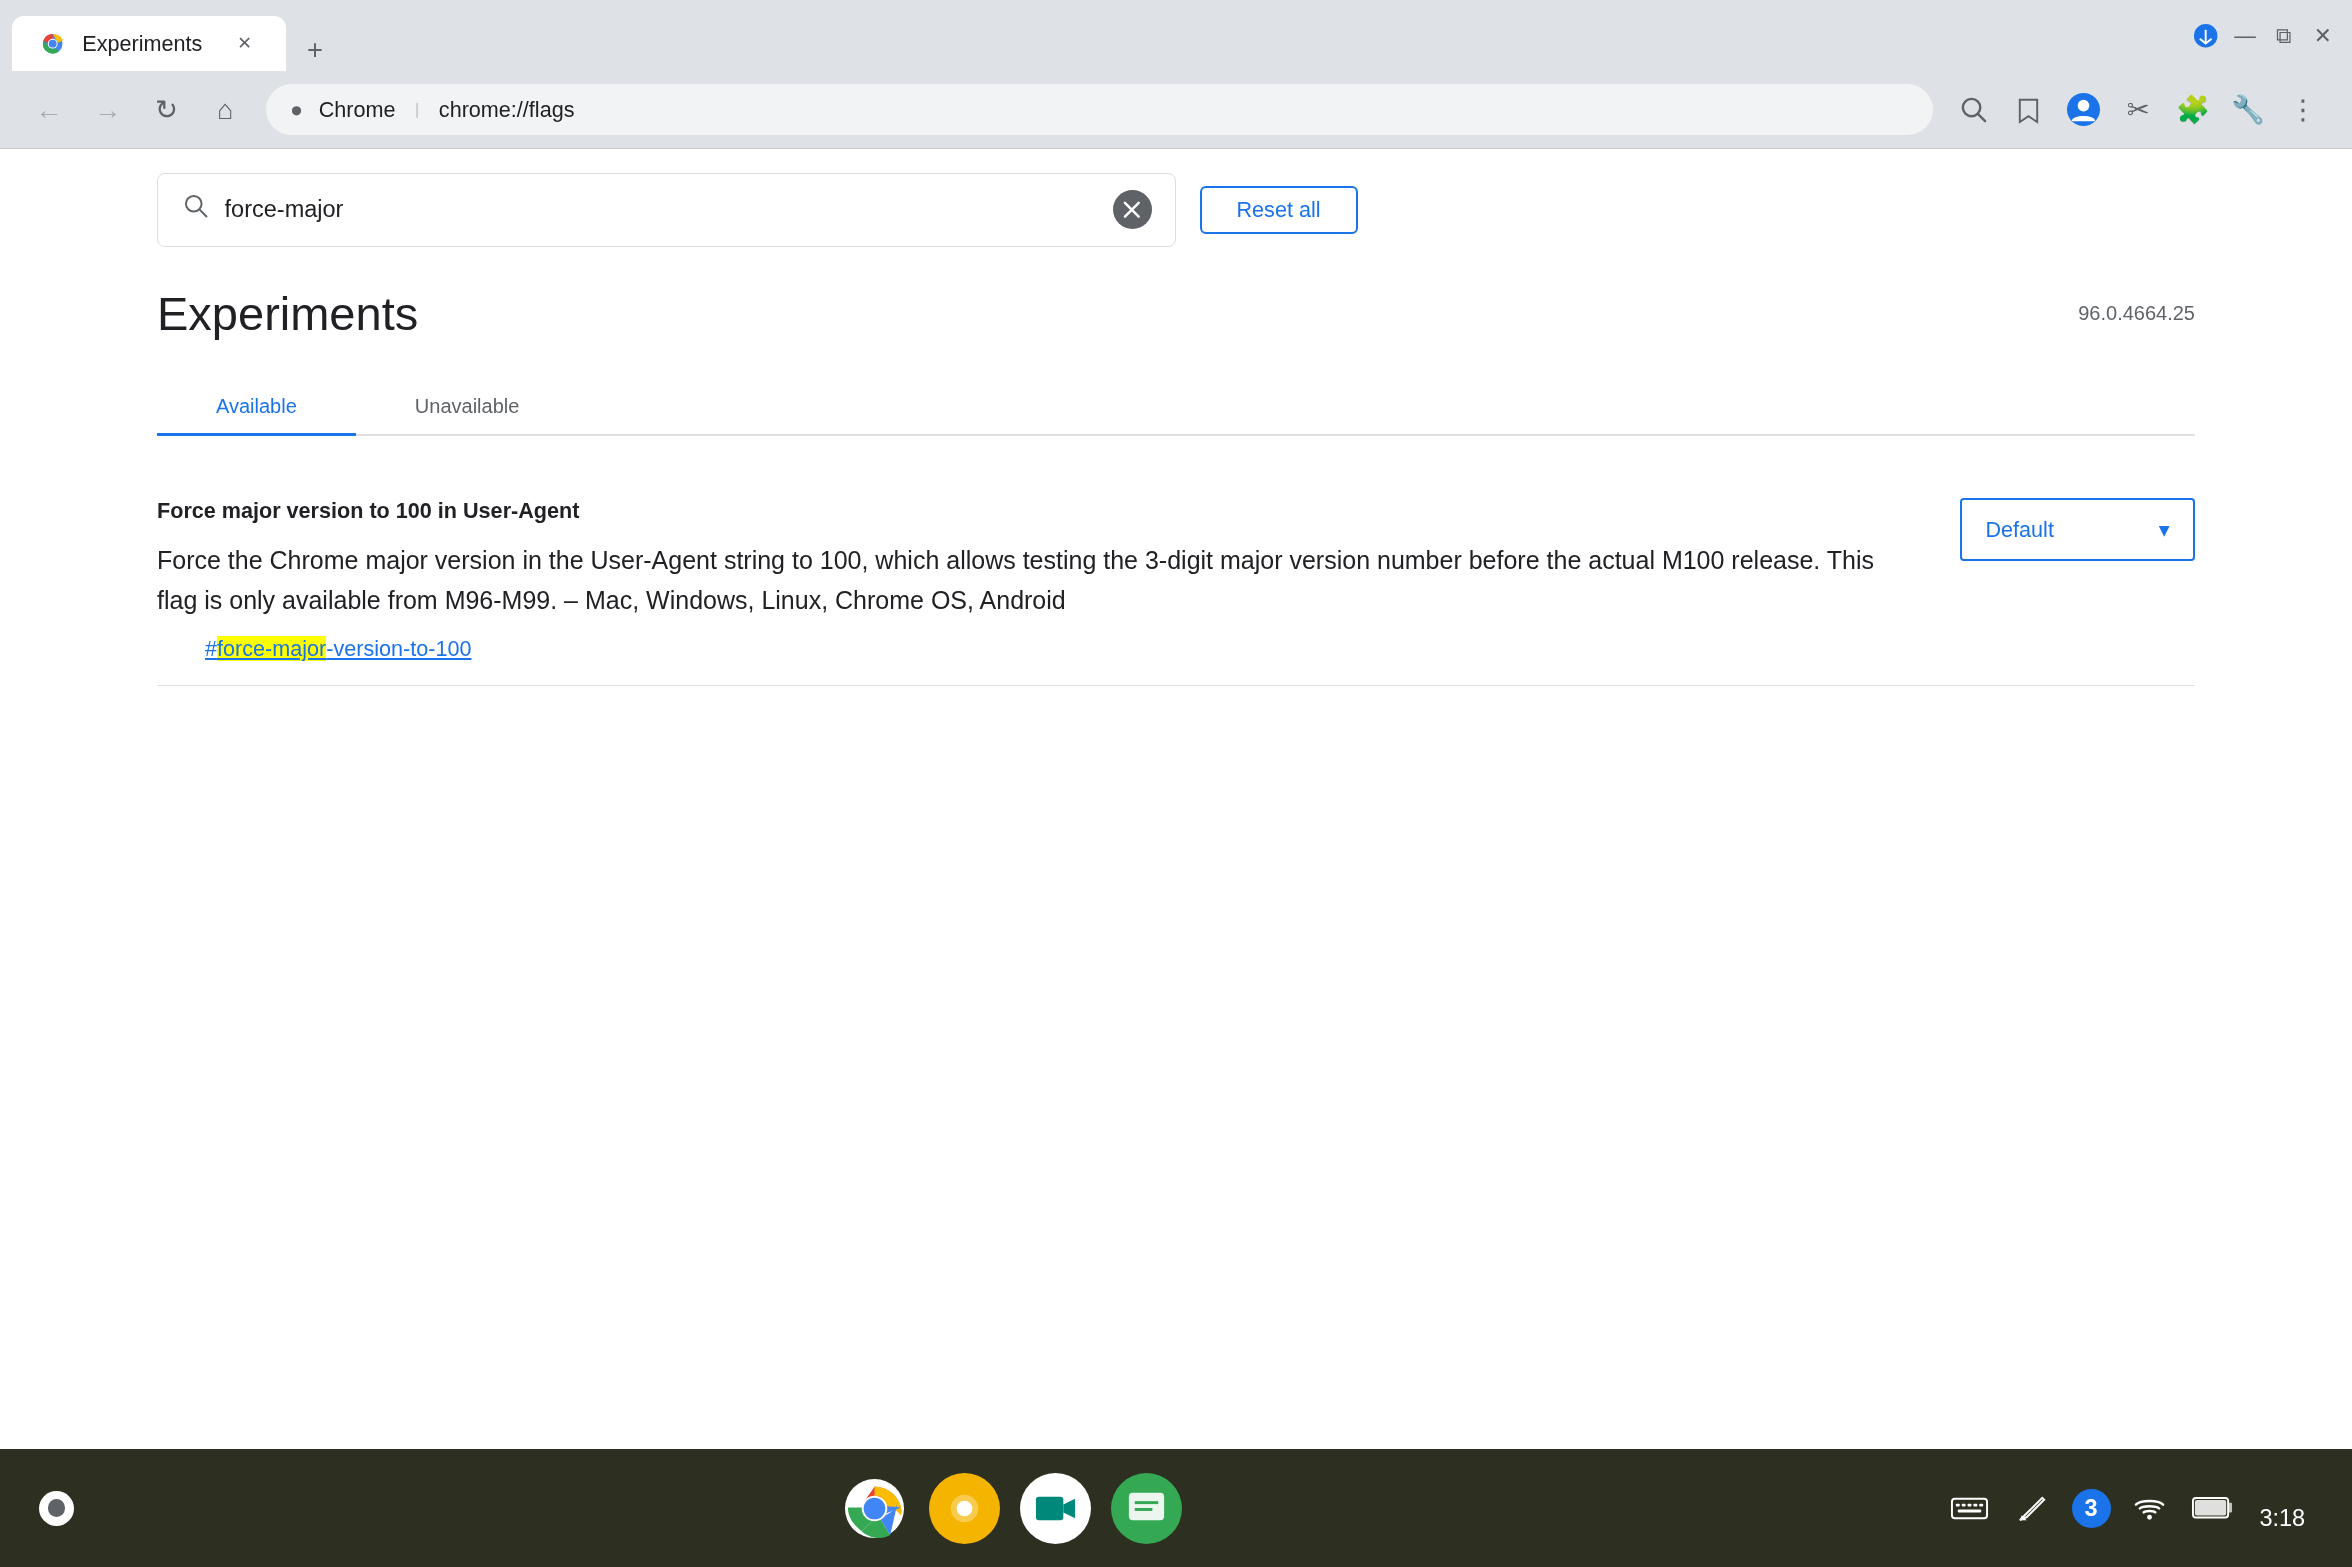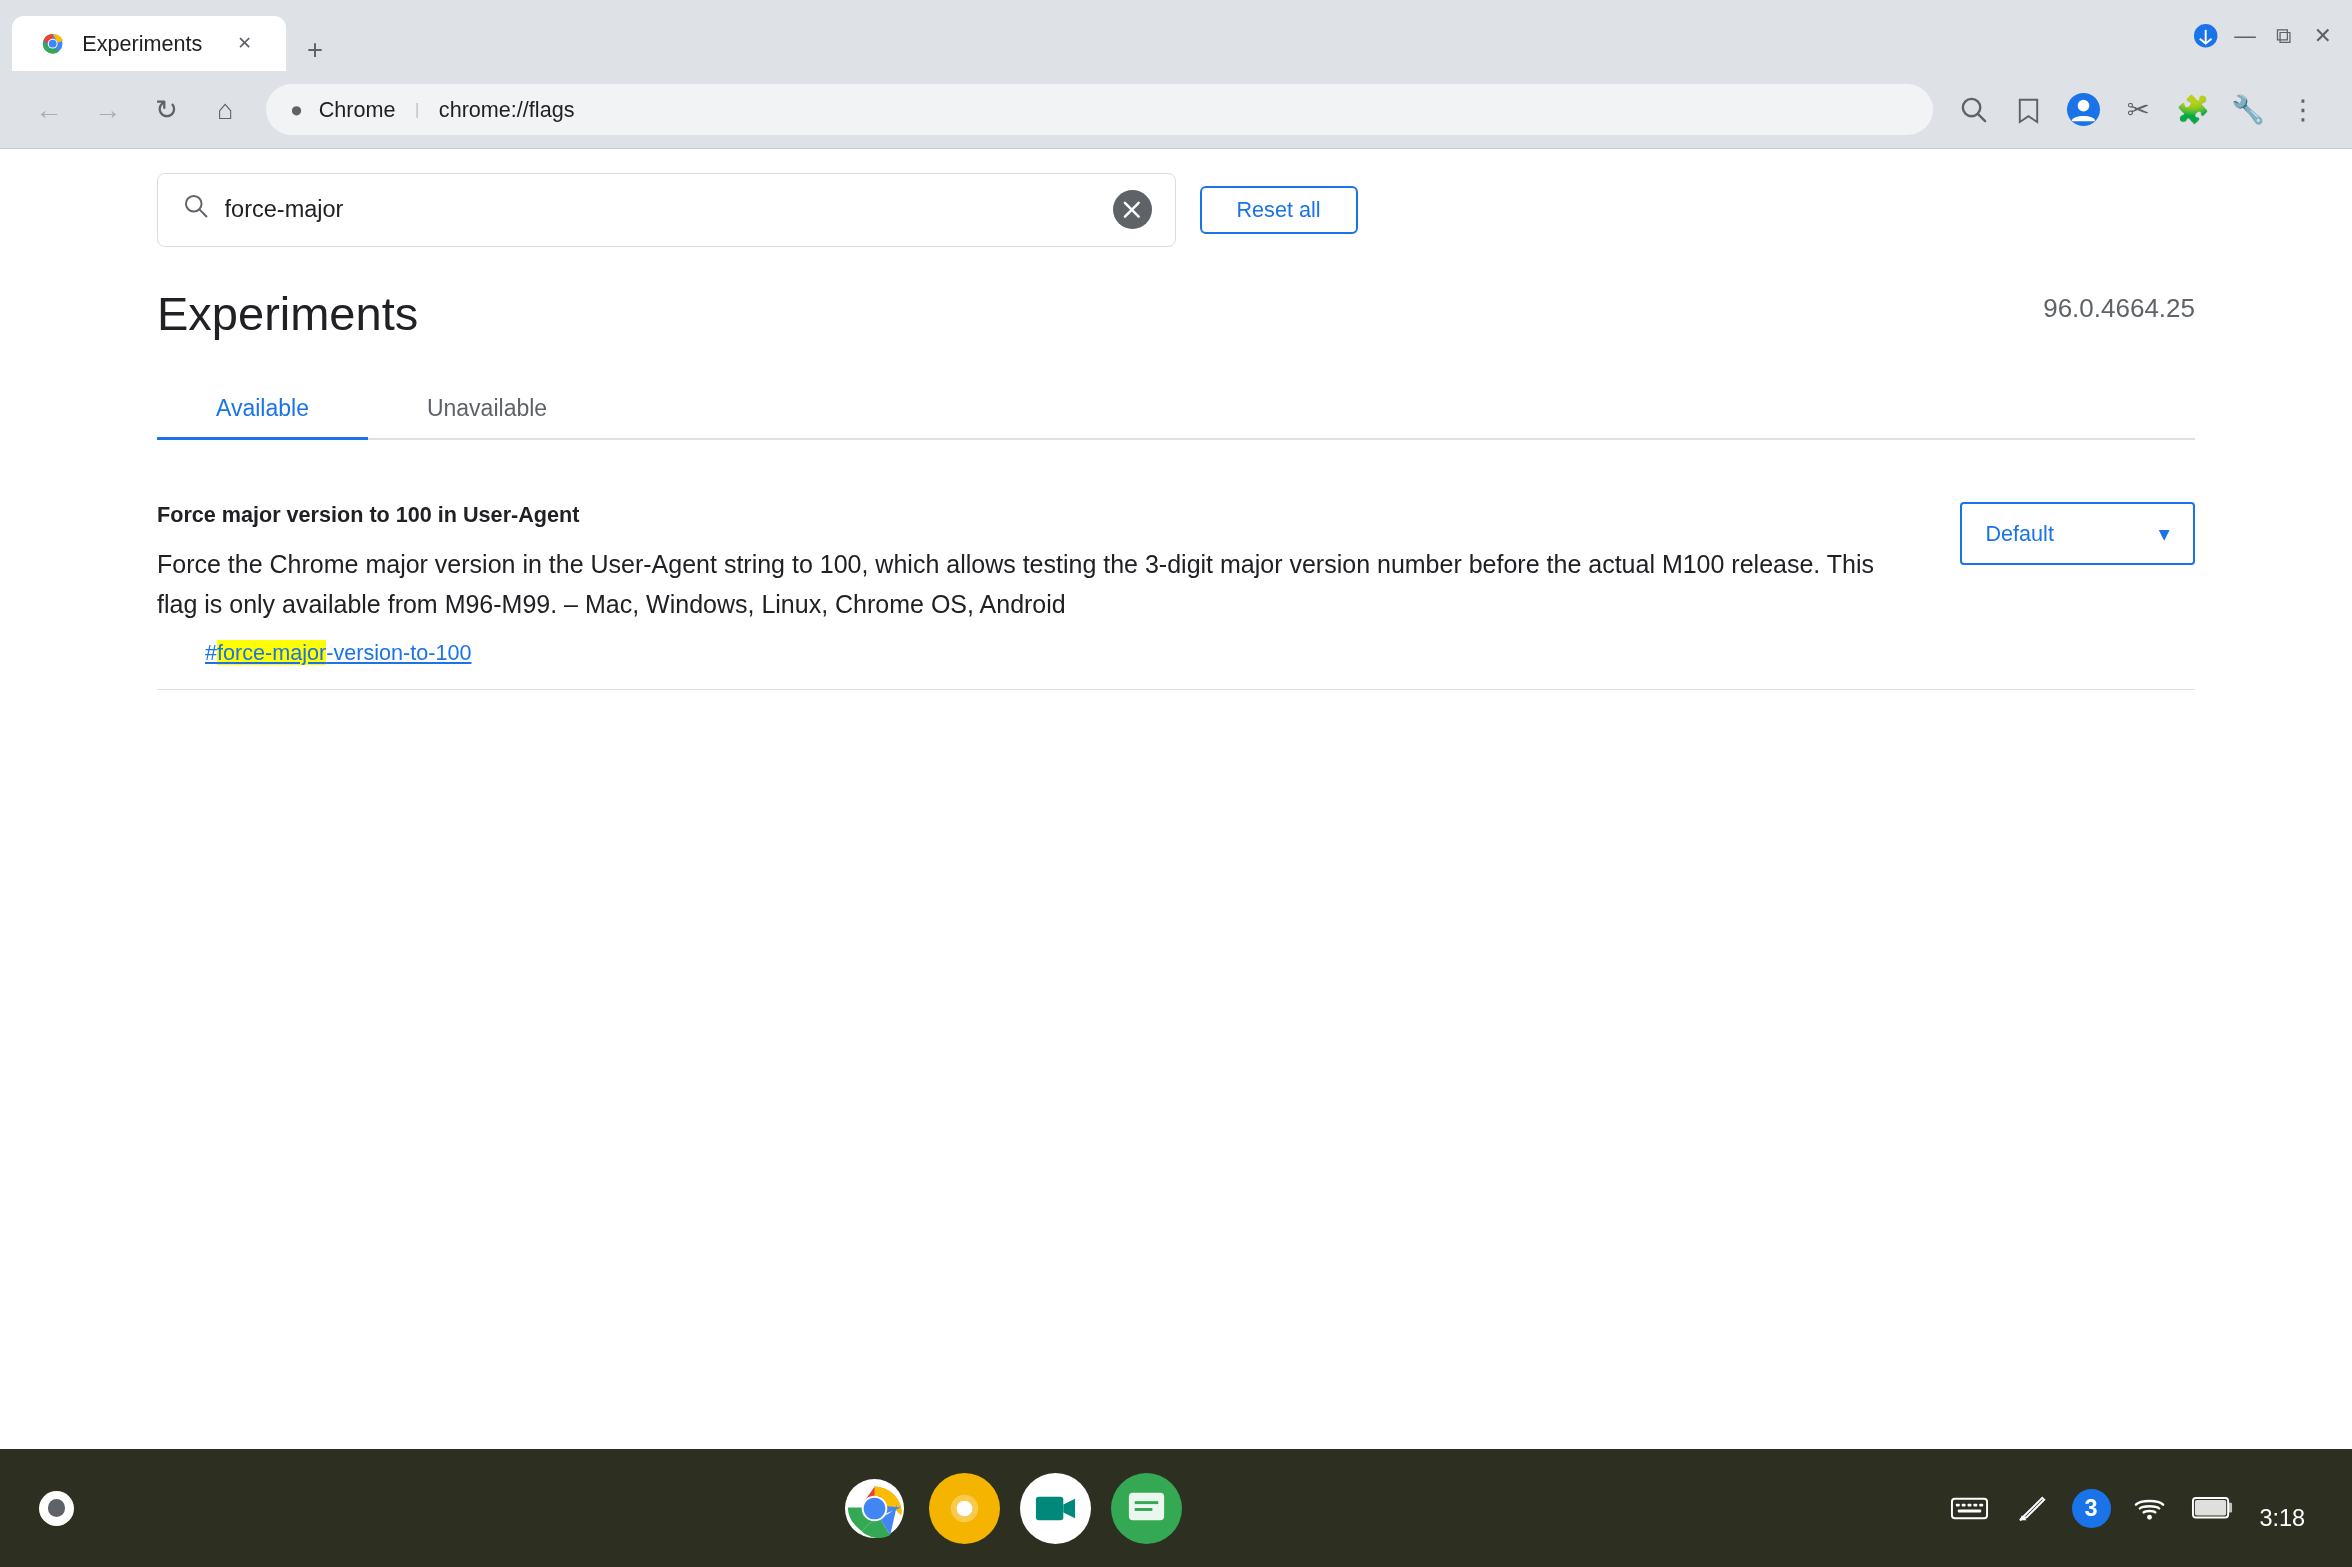--- a/index.html
+++ b/index.html
@@ -37,26 +37,26 @@
     .flags-search-bar { padding: 23.5px 157px 0; display: flex; align-items: center; gap: 23.5px; }
     .search-box { flex: 1; max-width: 1019px; height: 74px; border: 1px solid #dadce0; border-radius: 7.8px; display: flex; align-items: center; padding: 0 23.5px; gap: 15.7px; background: #fff; }
     .search-icon { font-size: 27.4px; color: #5f6368; }
     .search-input { flex: 1; border: none; outline: none; font-size: 23.5px; color: #202124; background: transparent; }
     .search-clear { width: 39px; height: 39px; border-radius: 50%; background: #5f6368; display: flex; align-items: center; justify-content: center; cursor: pointer; color: #fff; font-size: 19.6px; }
     .reset-all-btn { height: 48px; padding: 0 35px; border: 2px solid #1a73e8; border-radius: 5.9px; background: #fff; color: #1a73e8; font-size: 21.6px; cursor: pointer; white-space: nowrap; }
 
     
     .experiments-header { padding: 39px 157px 0; display: flex; justify-content: space-between; align-items: flex-start; }
     .experiments-title { font-size: 47px; font-weight: 400; color: #202124; }
-    .version-text { font-size: 26px; color: #5f6368; margin-top: 7px; }
+    .version-text { font-size: 20px; color: #5f6368; margin-top: 16px; }
 
     
     .tabs-container { padding: 39px 157px 0; }
     .tabs-nav { display: flex; border-bottom: 2px solid #e0e0e0; }
-    .tab-item { padding: 15.7px 59px; font-size: 23px; cursor: pointer; color: #5f6368; position: relative; }
+    .tab-item { padding: 15.7px 59px; font-size: 20px; cursor: pointer; color: #5f6368; position: relative; }
     .tab-item.active { color: #1a73e8; }
     .tab-item.active::after { content: ''; position: absolute; bottom: -2px; left: 0; right: 0; height: 2.9px; background: #1a73e8; }
 
     
     .flag-list { padding: 39px 157px; }
     .flag-item { padding: 23.5px 0; border-bottom: 1px solid #e0e0e0; display: flex; align-items: flex-start; gap: 39px; }
     .flag-info { flex: 1; }
     .flag-name { font-size: 21.6px; font-weight: 700; color: #202124; margin-bottom: 15.7px; }
     .flag-desc { font-size: 25px; color: #202124; line-height: 1.6; margin-bottom: 15.7px; }
     .flag-link { font-size: 21.6px; color: #1a73e8; text-decoration: underline; cursor: pointer; margin-left: 48px; }

